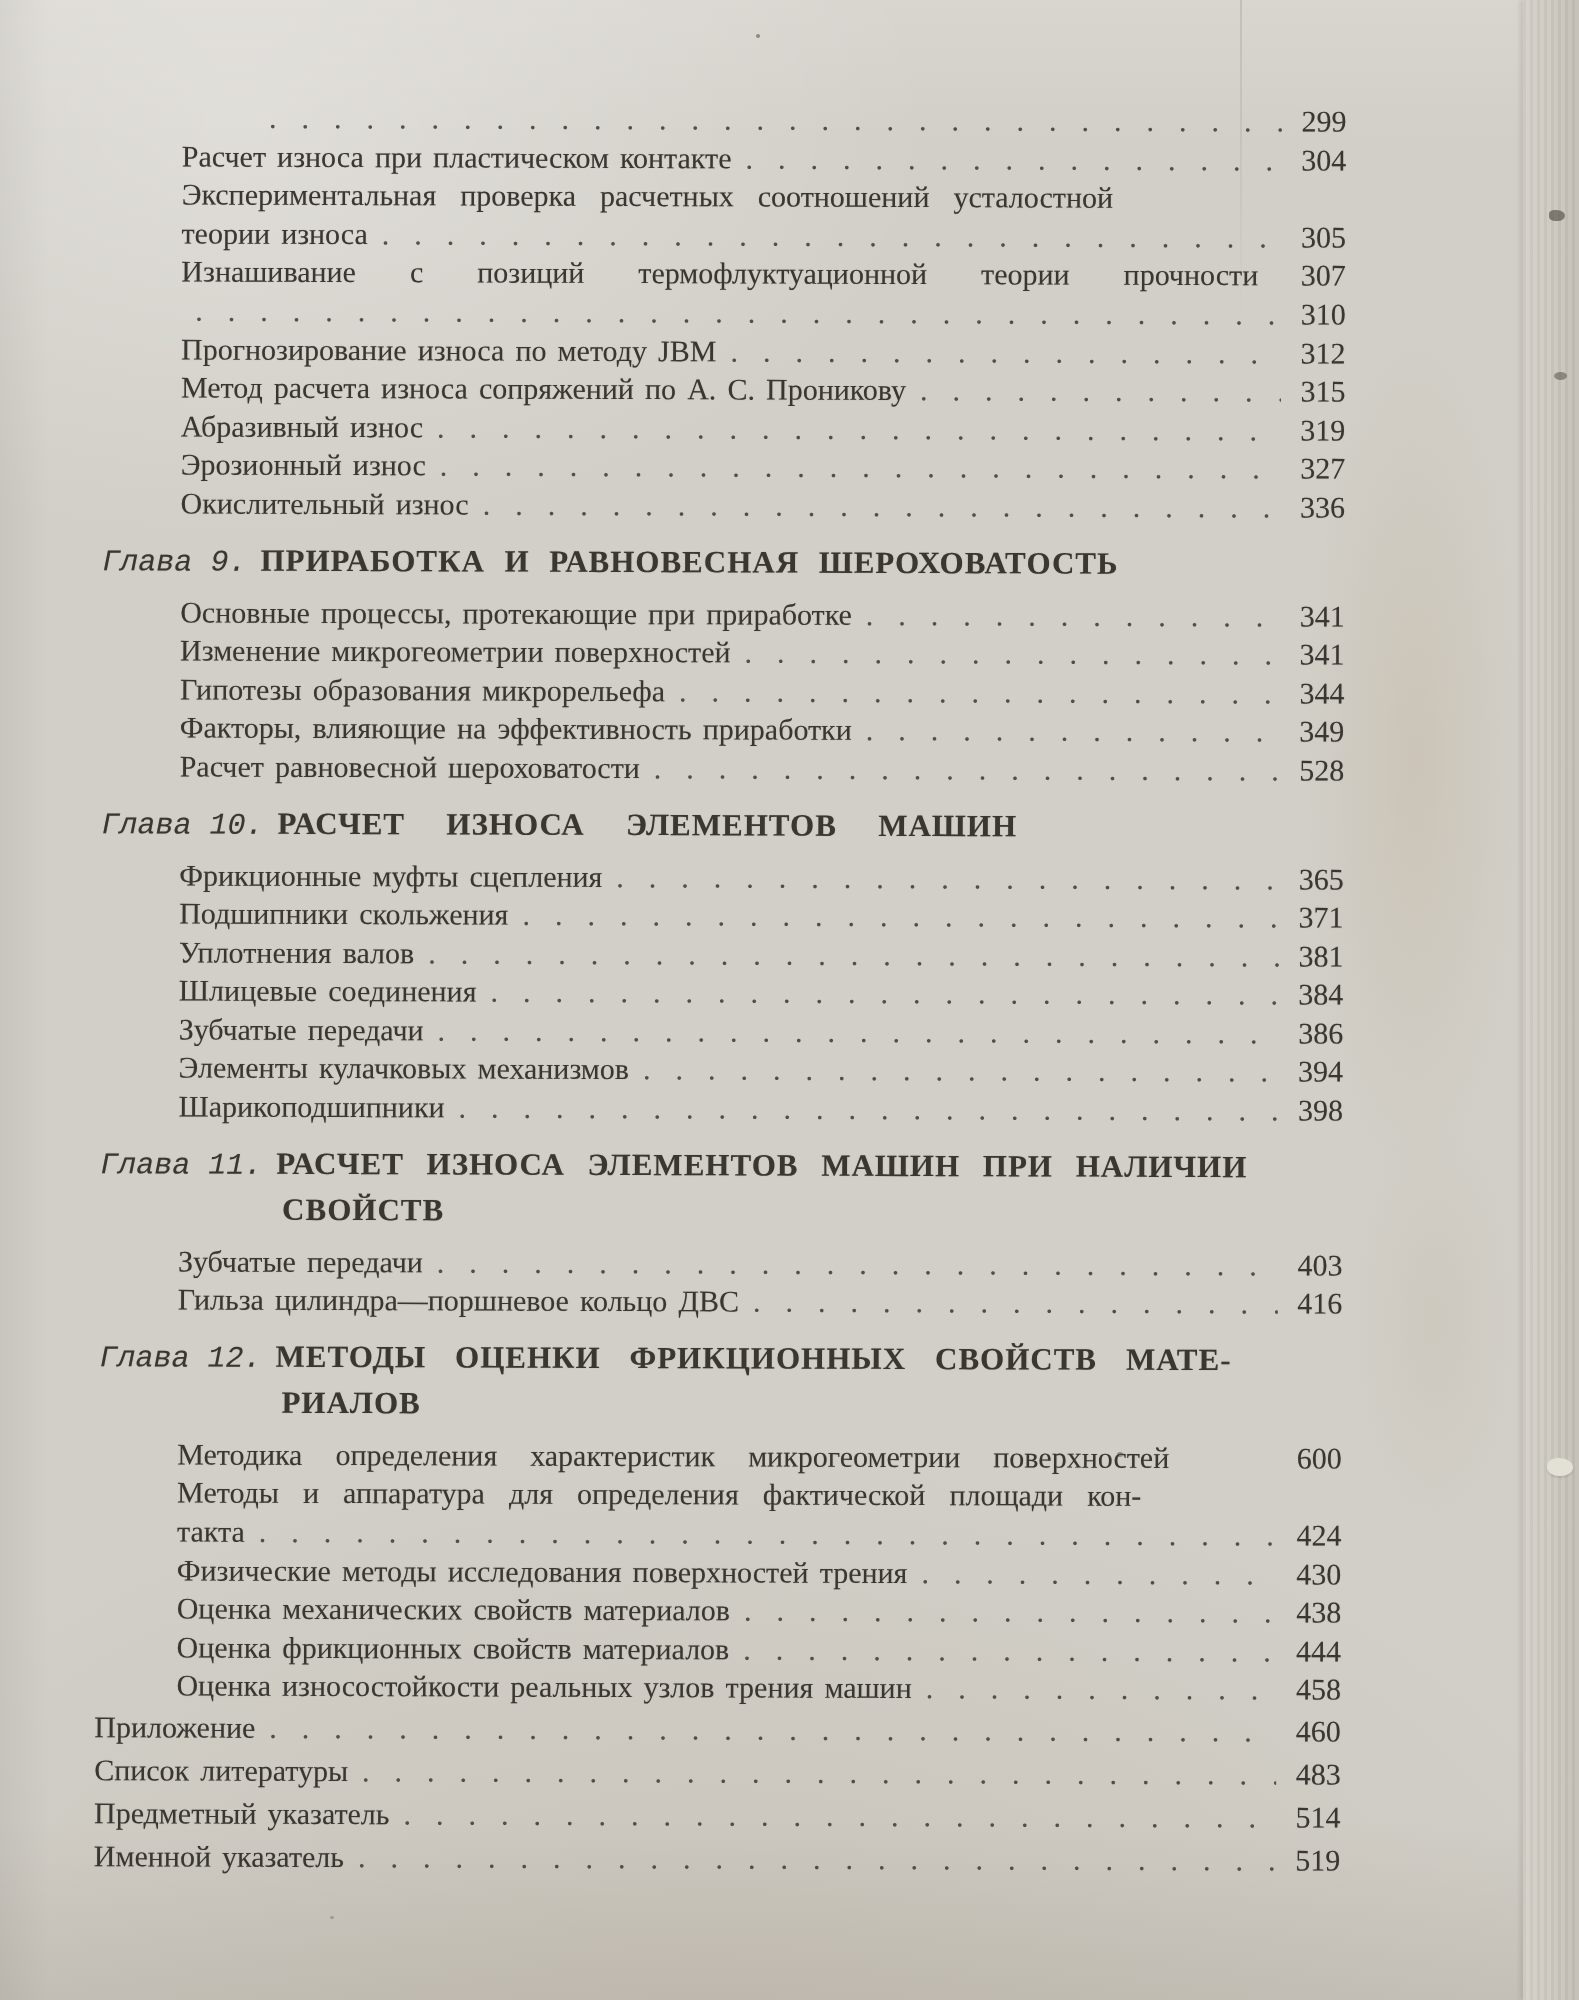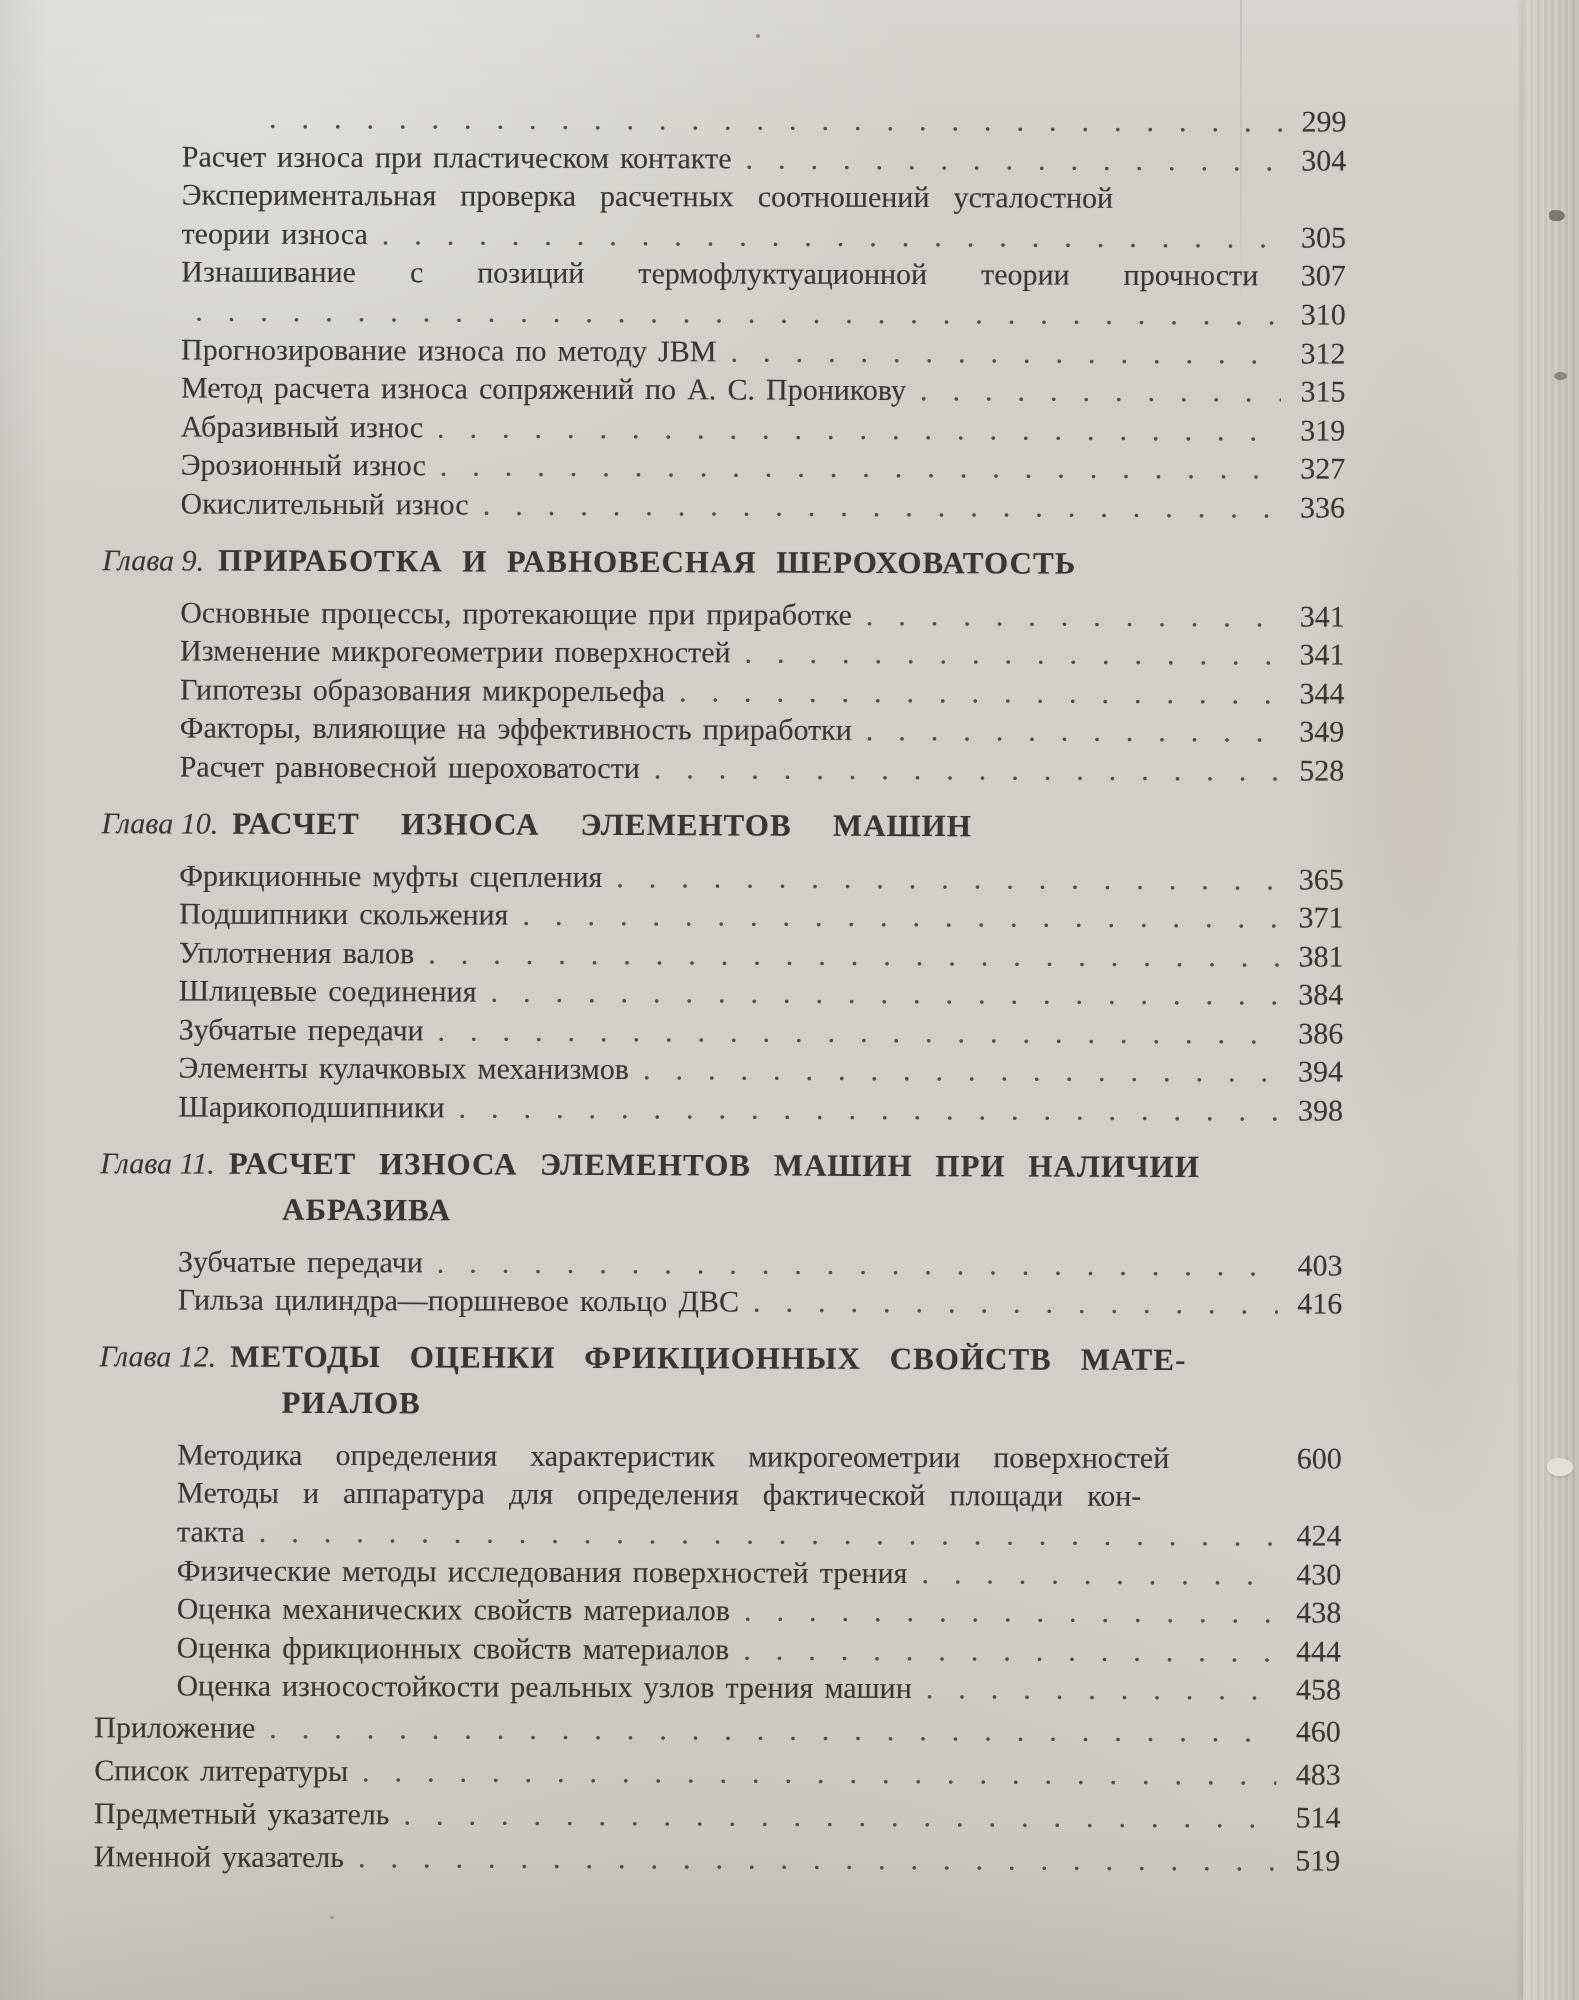--- a/index.html
+++ b/index.html
@@ -35,21 +35,21 @@
   .leader{
     flex:1 1 auto;min-width:0;overflow:hidden;white-space:nowrap;
     margin-left:14px;letter-spacing:25px;color:#44413a;opacity:.9;
     text-shadow:0 0 1px rgba(58,55,50,0.3);
   }
   .noleader .leader{visibility:hidden;}
   .pg{flex:0 0 84px;text-align:center;text-shadow:0 0 1px rgba(58,55,50,0.35);}
 
   .ch{margin-left:104px;height:46px;line-height:46px;margin-top:14px;}
   .chwrap{margin-bottom:10px;}
-  .ch-label{font-style:italic;font-size:30px;margin-right:14px;text-shadow:0 0 1px rgba(58,55,50,0.3);}
+  .ch-label{font-style:italic;font-size:30px;margin-right:14px;text-shadow:0 0 1px rgba(58,55,50,0.3);font-family:Liberation Mono, monospace;}
   .ch-title{font-weight:700;font-size:31px;letter-spacing:1px;text-shadow:0 0 1px rgba(58,55,50,0.35);}
   .ch2{margin-left:286px;height:46px;line-height:46px;}
   .ws9{word-spacing:0.35em;}
   .ws10{word-spacing:1.05em;}
   .ws11{word-spacing:0.45em;}
   .ws12{word-spacing:0.65em;}
 
   
   .edge-shade{position:absolute;top:0;right:0;width:56px;height:2000px;
     background:
@@ -207,21 +207,21 @@
         </div>
       </section>
 
       <section>
         <div class="chwrap">
           <div class="row ch">
             <span class="ch-label">Глава 11.</span>
             <span class="ch-title ws11">РАСЧЕТ ИЗНОСА ЭЛЕМЕНТОВ МАШИН ПРИ НАЛИЧИИ</span>
           </div>
           <div class="ch2">
-            <span class="ch-title">АБРАЗИВА</span>
+            <span class="ch-title">СВОЙСТВ</span>
           </div>
         </div>
         <div class="row e">
           <span class="t">Зубчатые передачи</span>
           <span class="leader">............................................................</span>
           <span class="pg">403</span>
         </div>
         <div class="row e">
           <span class="t">Гильза цилиндра—поршневое кольцо ДВС</span>
           <span class="leader">............................................................</span>

